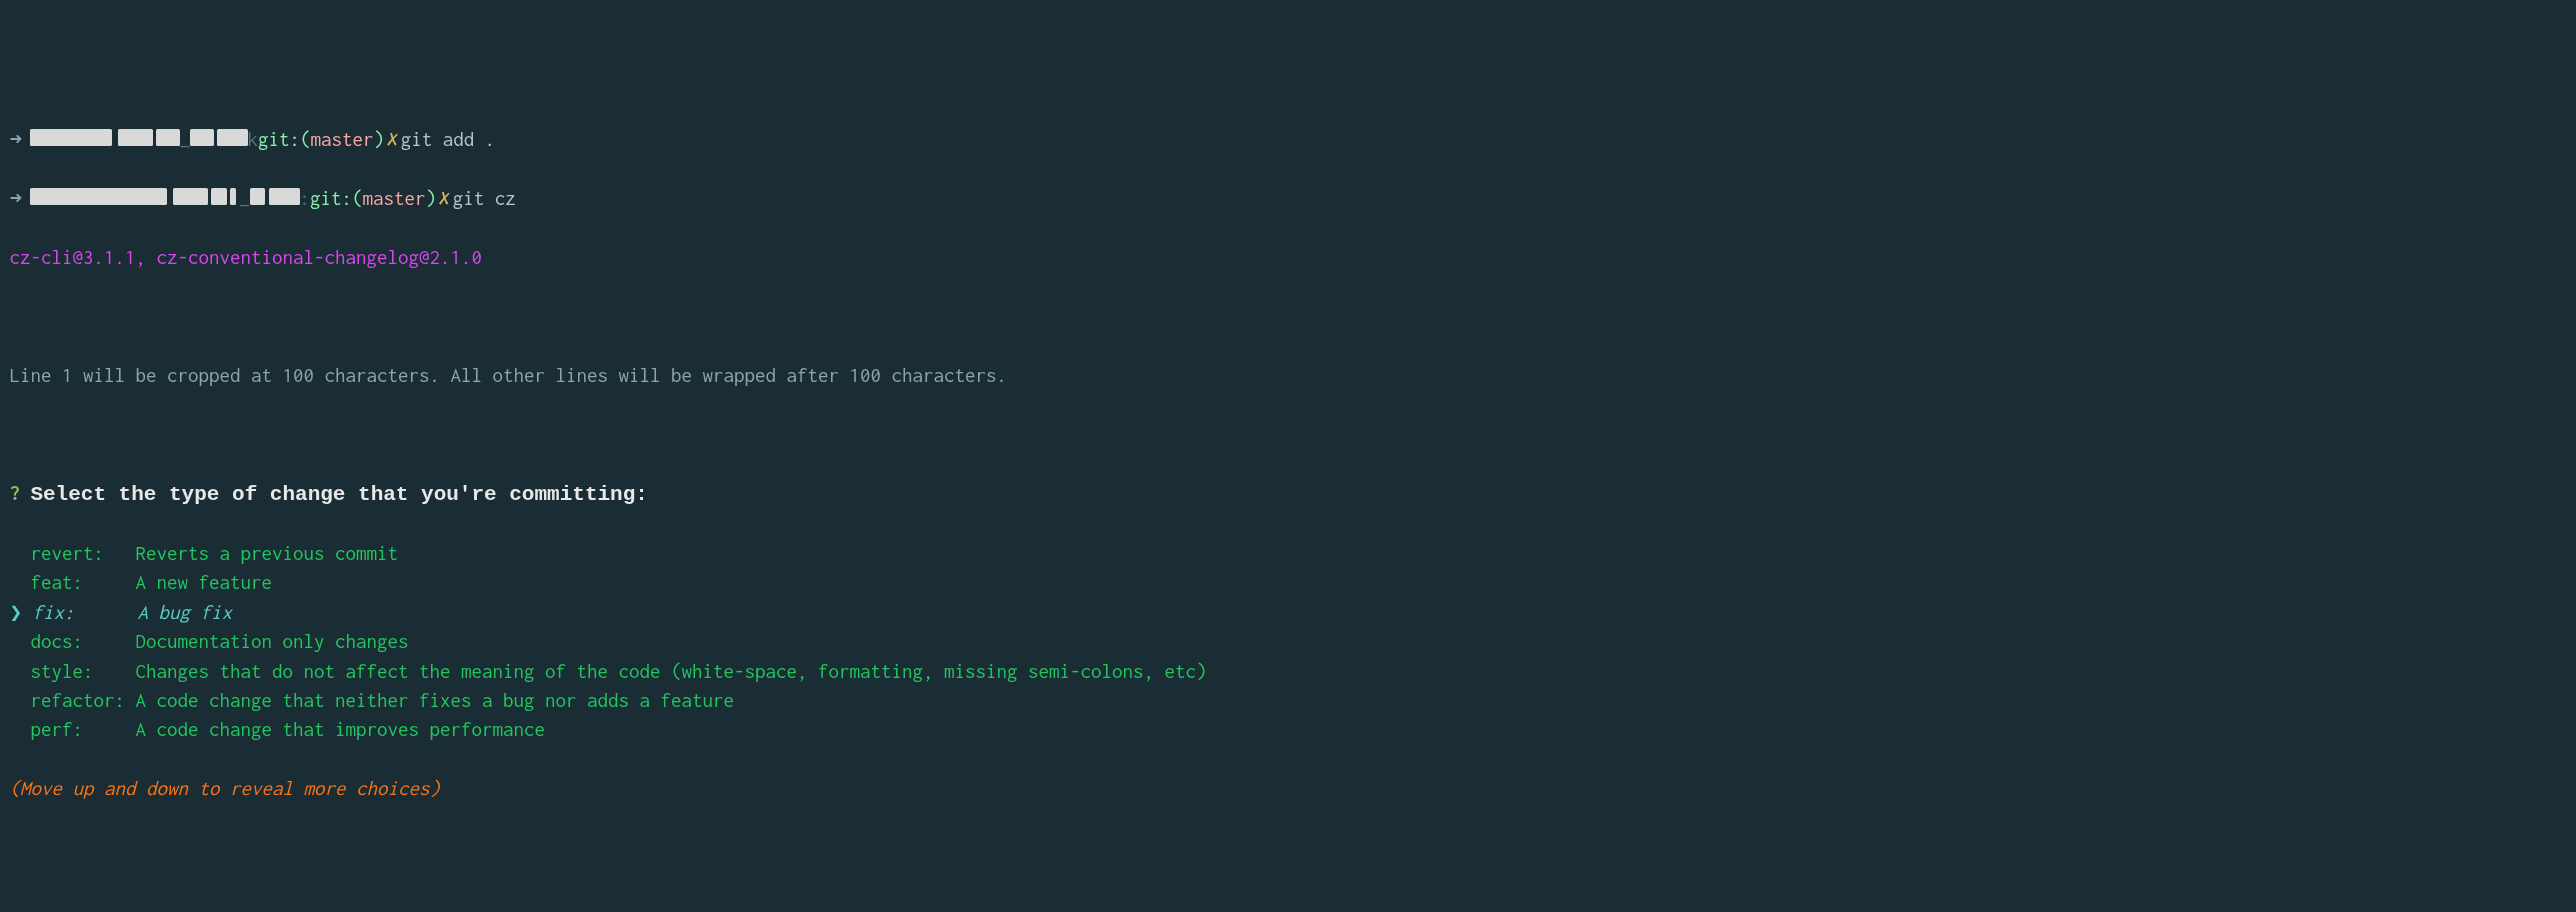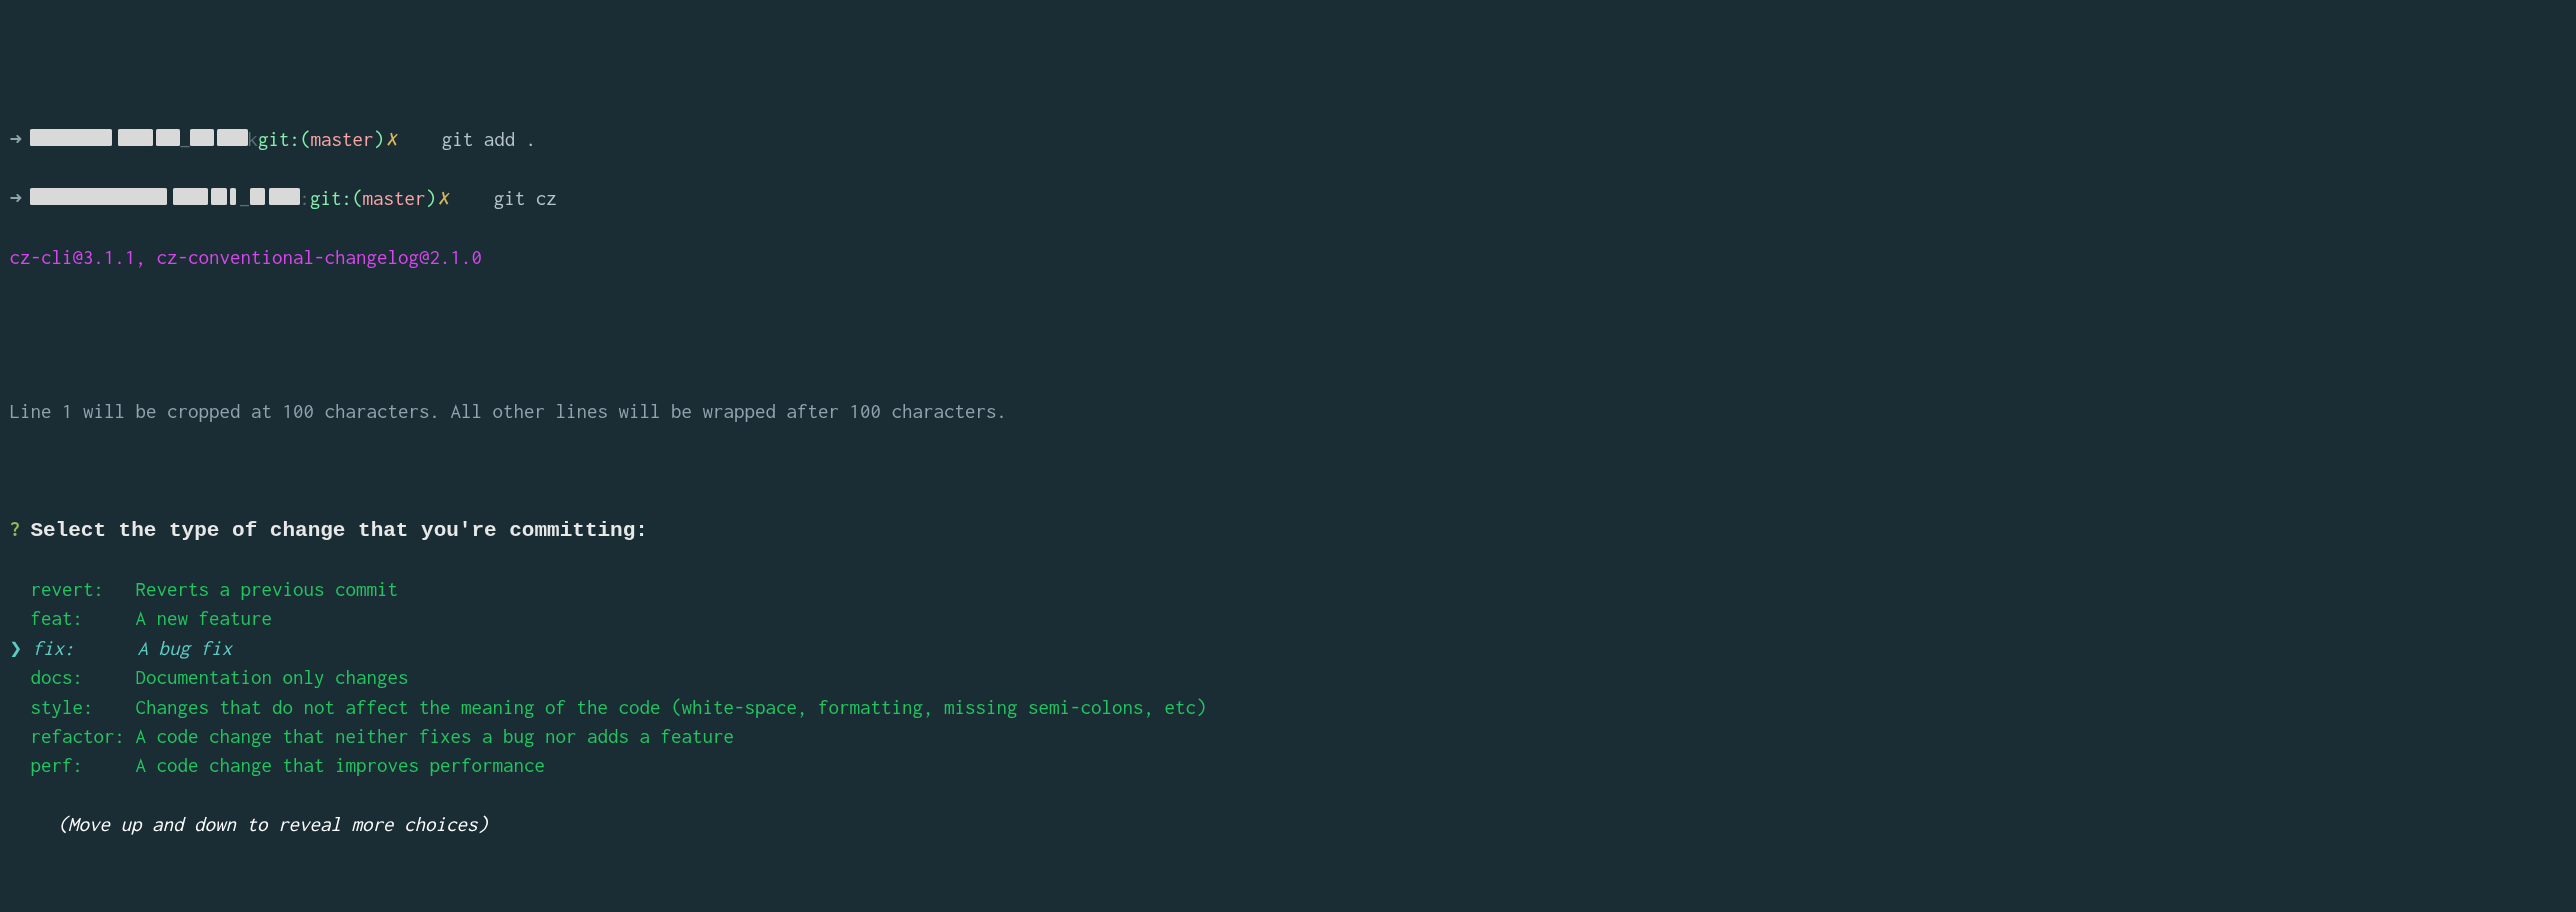--- a/index.html
+++ b/index.html
@@ -40,29 +40,29 @@
     .redacted-6 { width: 137px; margin-right: 6.3px; }
     .redacted-7 { width: 35px; margin-right: 3.1px; }
     .redacted-8 { width: 15.6px; margin-right: 3.1px; }
     .redacted-9 { width: 6.3px; margin-right: 3.1px; }
     .redacted-10 { width: 15.6px; margin-right: 3.1px; }
     .redacted-11 { width: 31px; margin-right: 0px; }
     .dark-text { color: #5a6e76; }
     .git-text { color: #86efac; }
     .branch { color: #fca5a5; }
     .x-mark { color: #d4b85a; margin: 0 3.1px; }
-    .command { color: #b8c5c9; margin-left: 41px; }
+    .command { color: #b8c5c9; }
     .version-line { color: #d946ef; }
-    .info-line { color: #8fa5ad; margin-top: 36px; }
+    .info-line { color: #8fa5ad; }
     .question-mark { color: #8fbc5a; font-weight: bold; }
     .question { color: #e8e8e8; font-weight: bold; font-family: Liberation Mono, monospace; }
     .option-line { color: #22c55e; }
     .selected { color: #5eccc5; font-style: italic; }
     .pointer { color: #5eccc5; }
-    .hint { color: #ffffff; font-style: italic; margin-left: 48px; }
+    .hint { color: #f97316; font-style: italic; }
     .blank-line { height: 30px; }
   </style>
 </head>
 <body>
 
 
 
 <div class="prompt-line"><span class="arrow">➜</span> <span class="redacted redacted-1"></span><span class="redacted redacted-2"></span><span class="redacted redacted-3"></span><span class="dark-text">_</span><span class="redacted redacted-4"></span><span class="redacted redacted-5"></span><span class="dark-text">k</span> <span class="git-text">git:(</span><span class="branch">master</span><span class="git-text">)</span> <span class="x-mark">✗</span> <span class="command">git add .</span></div>
 <div class="prompt-line"><span class="arrow">➜</span> <span class="redacted redacted-6"></span><span class="redacted redacted-7"></span><span class="redacted redacted-8"></span><span class="redacted redacted-9"></span><span class="dark-text">_</span><span class="redacted redacted-10"></span><span class="redacted redacted-11"></span><span class="dark-text">:</span> <span class="git-text">git:(</span><span class="branch">master</span><span class="git-text">)</span> <span class="x-mark">✗</span> <span class="command">git cz</span></div>
 <div class="version-line">cz-cli@3.1.1, cz-conventional-changelog@2.1.0</div>

